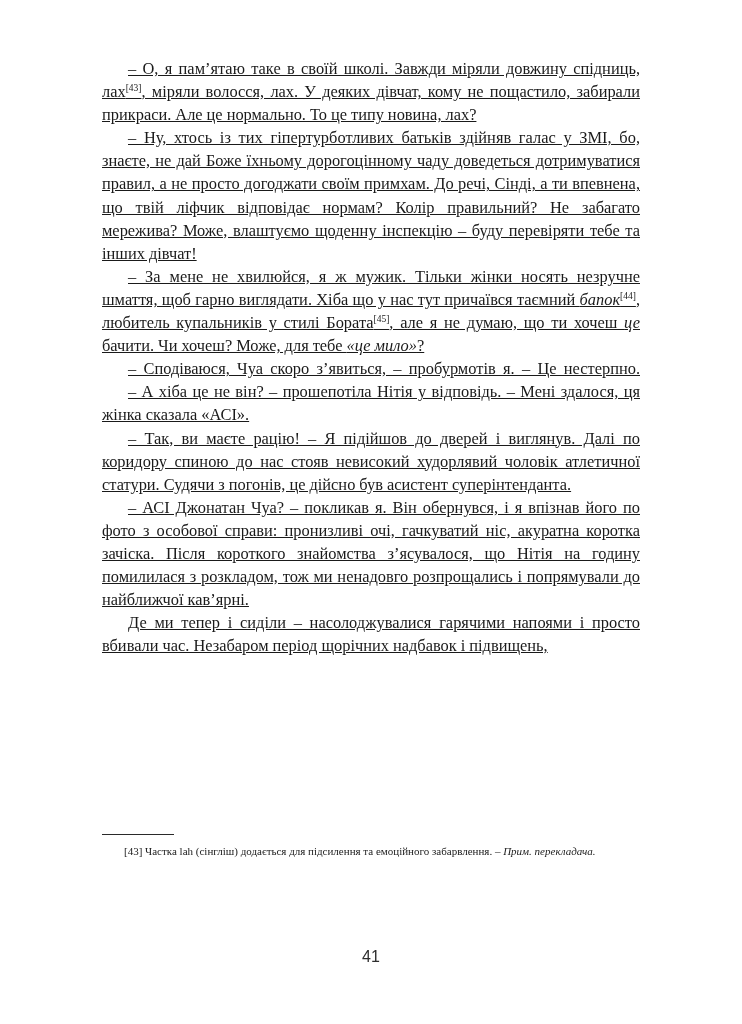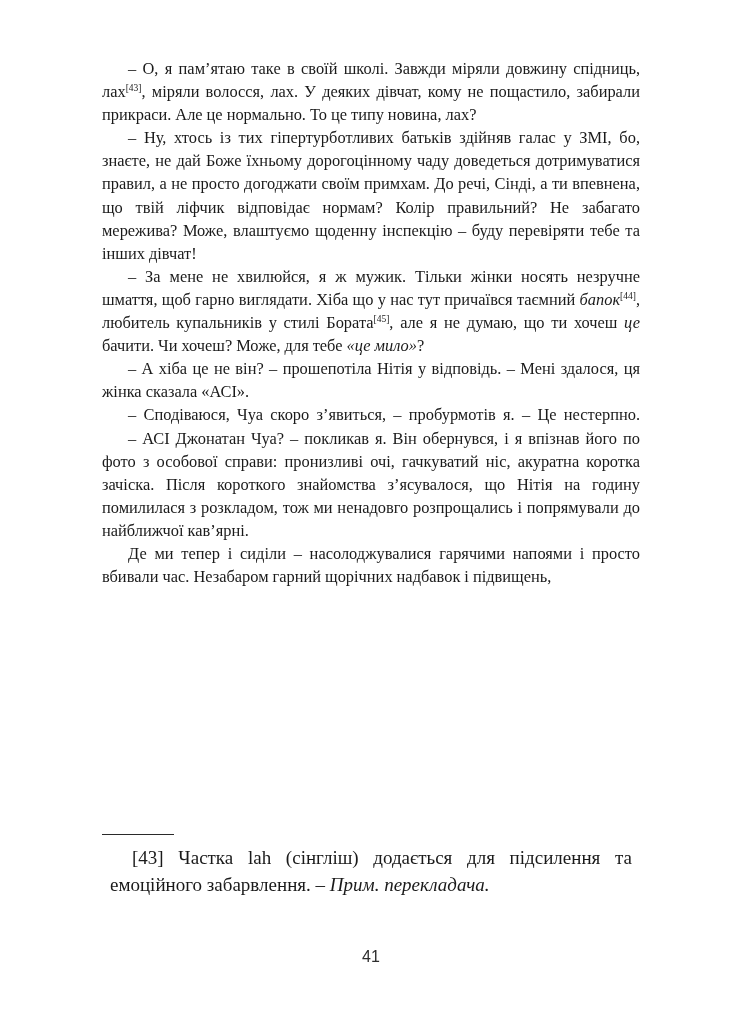--- a/index.html
+++ b/index.html
@@ -34,20 +34,21 @@
 
   .para {
     margin: 0;
     font-size: 16.4px;
     line-height: 23.1px;
     text-align: justify;
     text-indent: 26px;
     hyphens: manual;
     -webkit-hyphens: manual;
     word-spacing: -0.1px;
+    text-decoration: underline;
   }
 
   .para.last-line-stretch {
     text-align-last: justify;
   }
 
   .it { font-style: italic; }
 
   sup.fn {
     font-size: 9.5px;
@@ -62,23 +63,23 @@
     top: 834px;
     width: 538px;
   }
   .fn-rule {
     width: 72px;
     height: 0;
     border-top: 1.1px solid #2a2a2a;
     margin: 0 0 9px 0;
   }
   .fn-para {
-    margin: 8px;
-    font-size: 19px;
-    line-height: 27px;
+    margin: 0;
+    font-size: 11px;
+    line-height: 14px;
     text-align: justify;
     text-indent: 22px;
   }
 
   .folio {
     position: absolute;
     left: 0;
     top: 948px;
     width: 742px;
     text-align: center;
@@ -89,24 +90,25 @@
 </style>
 </head>
 <body>
 
 <div class="page">
 
   <div class="textblock" id="bodyBlock">
       <p class="para"><span>– О, я пам’ятаю таке в своїй школі. Завжди міряли довжину спідниць, лах</span><sup class="fn">[43]</sup><span>, міряли волосся, лах. У деяких дівчат, кому не пощастило, забирали прикраси. Але це нормально. То це типу новина, лах?</span></p>
       <p class="para"><span>– Ну, хтось із тих гіпертурботливих батьків здійняв галас у ЗМІ, бо, знаєте, не дай Боже їхньому дорогоцінному чаду доведеться дотримуватися правил, а не просто догоджати своїм примхам. До речі, Сінді, а ти впевнена, що твій ліфчик відповідає нормам? Колір правильний? Не забагато мережива? Може, влаштуємо щоденну інспекцію – буду перевіряти тебе та інших дівчат!</span></p>
       <p class="para"><span>– За мене не хвилюйся, я ж мужик. Тільки жінки носять незручне шмаття, щоб гарно виглядати. Хіба що у нас тут причаївся таємний </span><em class="it">бапок</em><sup class="fn">[44]</sup><span>, любитель купальників у стилі Бората</span><sup class="fn">[45]</sup><span>, але я не думаю, що ти хочеш </span><em class="it">це</em><span> бачити. Чи хочеш? Може, для тебе </span><em class="it">«це мило»</em><span>?</span></p>
+      <p class="para last-line-stretch"><span>– Сподіваюся, Чуа скоро з’явиться, – пробурмотів я. – Це нестерпно.</span></p>
       <p class="para"><span>– А хіба це не він? – прошепотіла Нітія у відповідь. – Мені здалося, ця жінка сказала «АСІ».</span></p>
-      <p class="para last-line-stretch"><span>– Сподіваюся, Чуа скоро з’явиться, – пробурмотів я. – Це нестерпно.</span></p>
+      <p class="para"><span>– Так, ви маєте рацію! – Я підійшов до дверей і виглянув. Далі по коридору спиною до нас стояв невисокий худорлявий чоловік атлетичної статури. Судячи з погонів, це дійсно був асистент суперінтенданта.</span></p>
       <p class="para"><span>– АСІ Джонатан Чуа? – покликав я. Він обернувся, і я впізнав його по фото з особової справи: пронизливі очі, гачкуватий ніс, акуратна коротка зачіска. Після короткого знайомства з’ясувалося, що Нітія на годину помилилася з розкладом, тож ми ненадовго розпрощались і попрямували до найближчої кав’ярні.</span></p>
-      <p class="para"><span>Де ми тепер і сиділи – насолоджувалися гарячими напоями і просто вбивали час. Незабаром гарний щорічних надбавок і підвищень,</span></p>
+      <p class="para"><span>Де ми тепер і сиділи – насолоджувалися гарячими напоями і просто вбивали час. Незабаром період щорічних надбавок і підвищень,</span></p>
     </div>
 
   <div class="footnotes">
     <div class="fn-rule"></div>
     <div id="footnoteList">
         <p class="fn-para"><span>[43]</span><span>  Частка lah (сінгліш) додається для підсилення та емоційного забарвлення. – </span><em class="it">Прим. перекладача.</em></p>
       </div>
   </div>
 
   <div class="folio">41</div>

